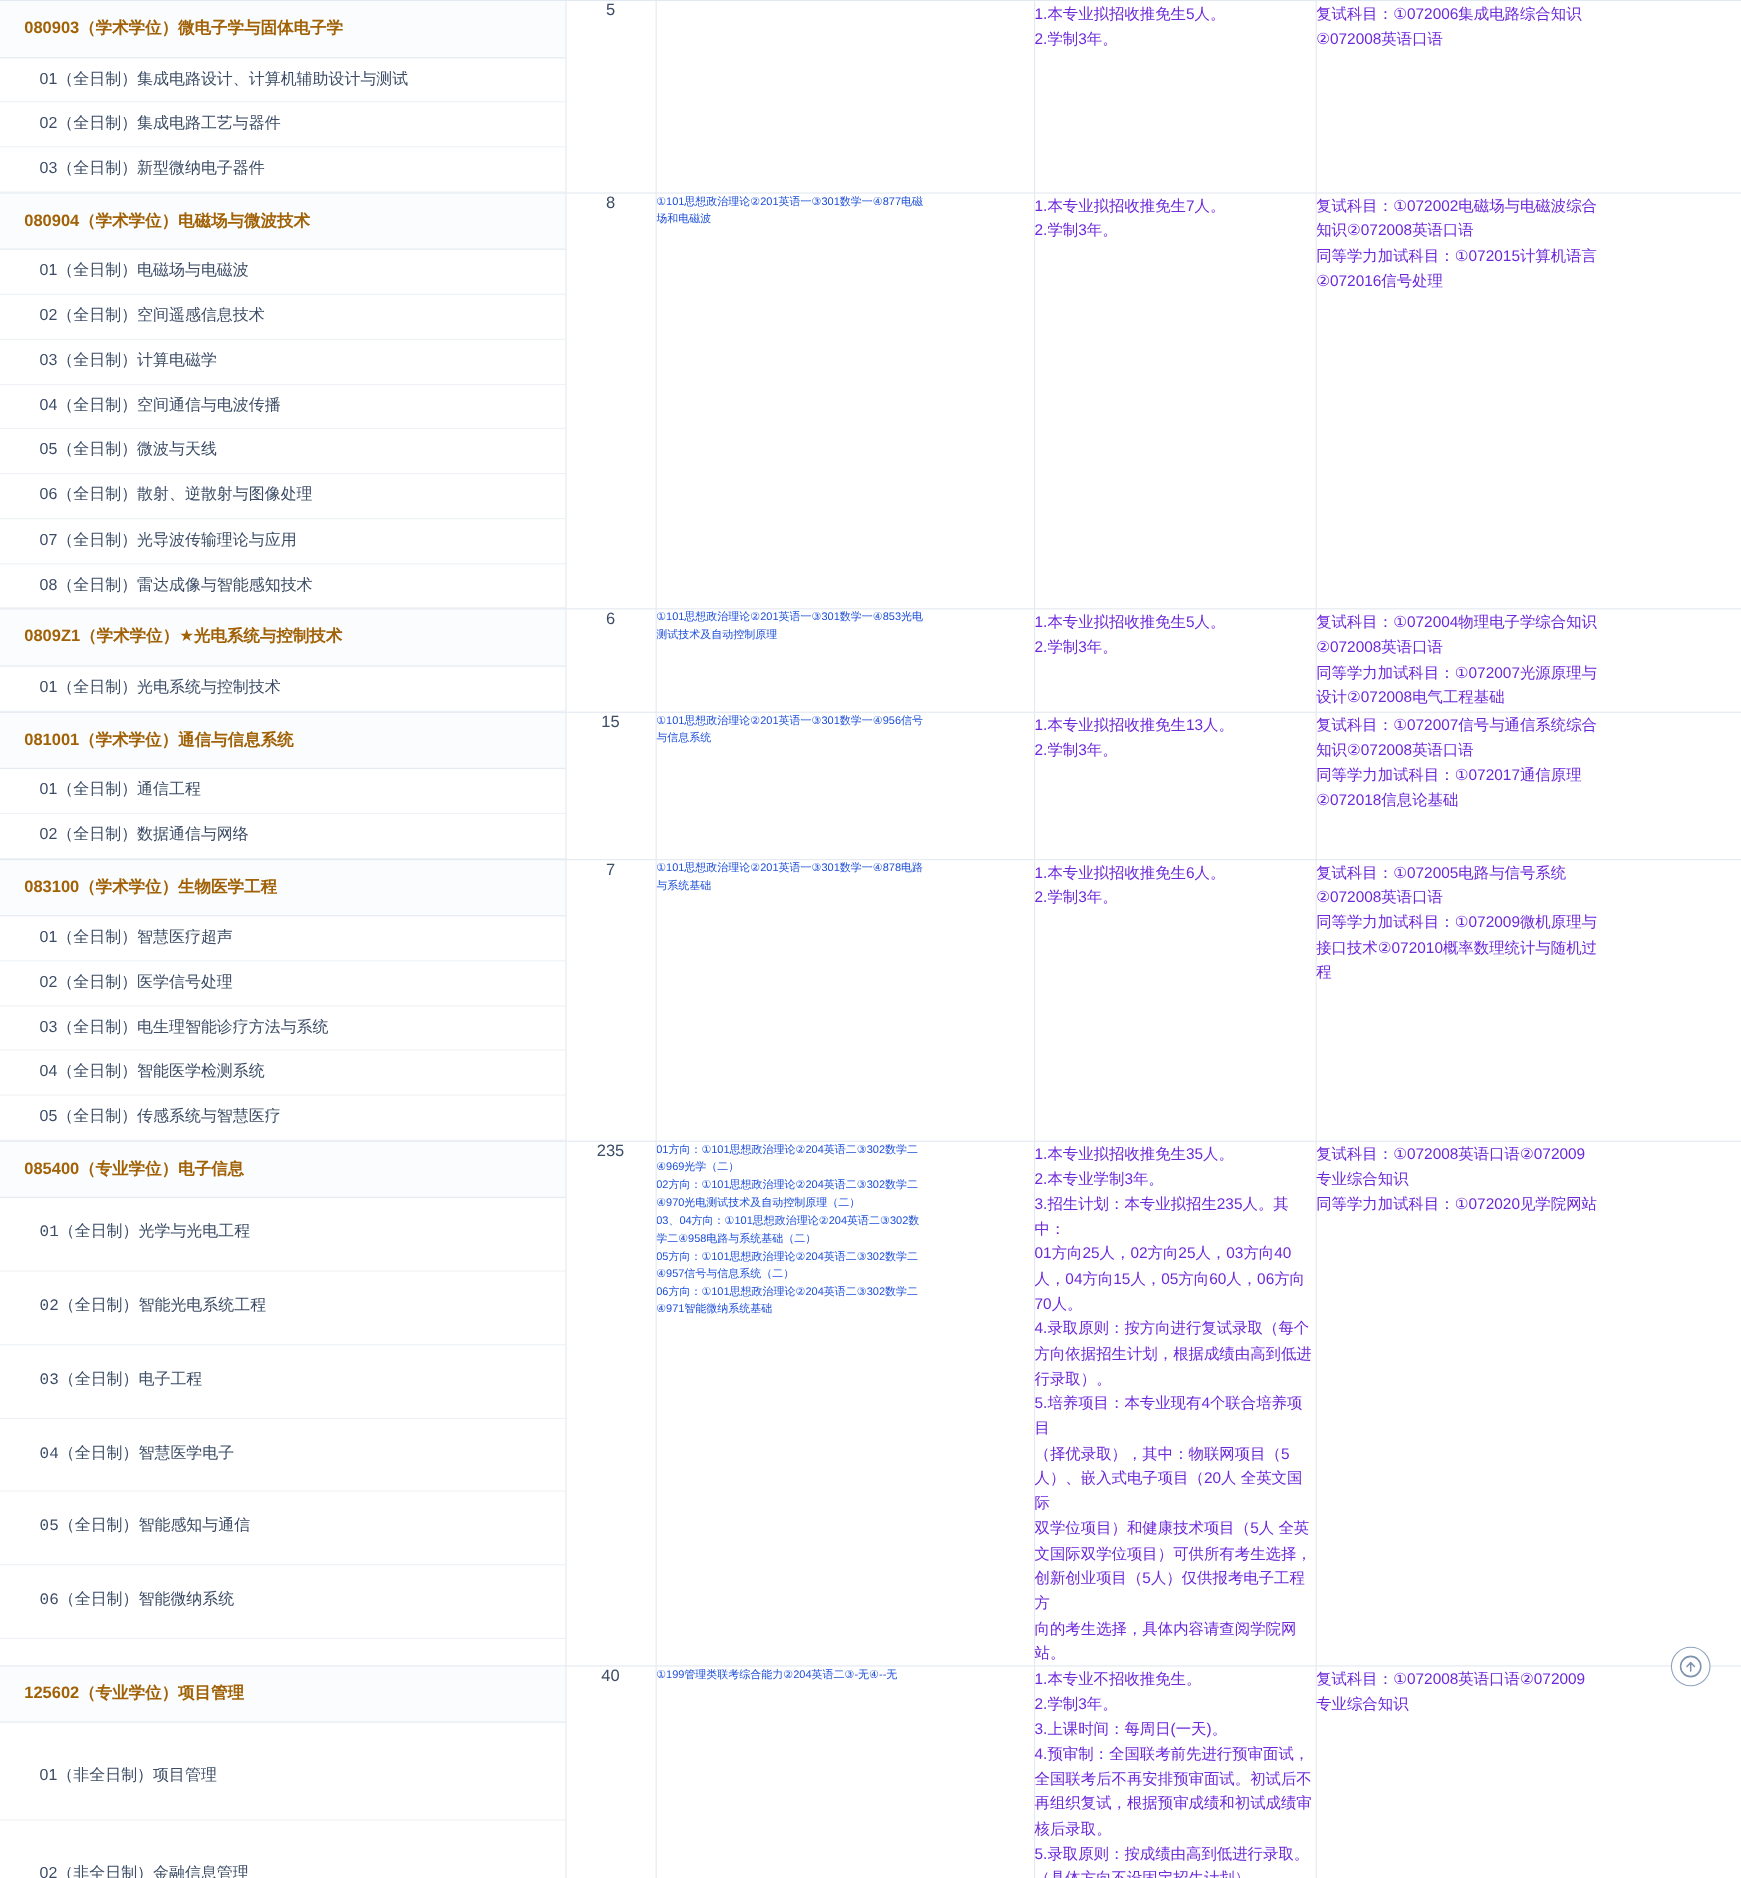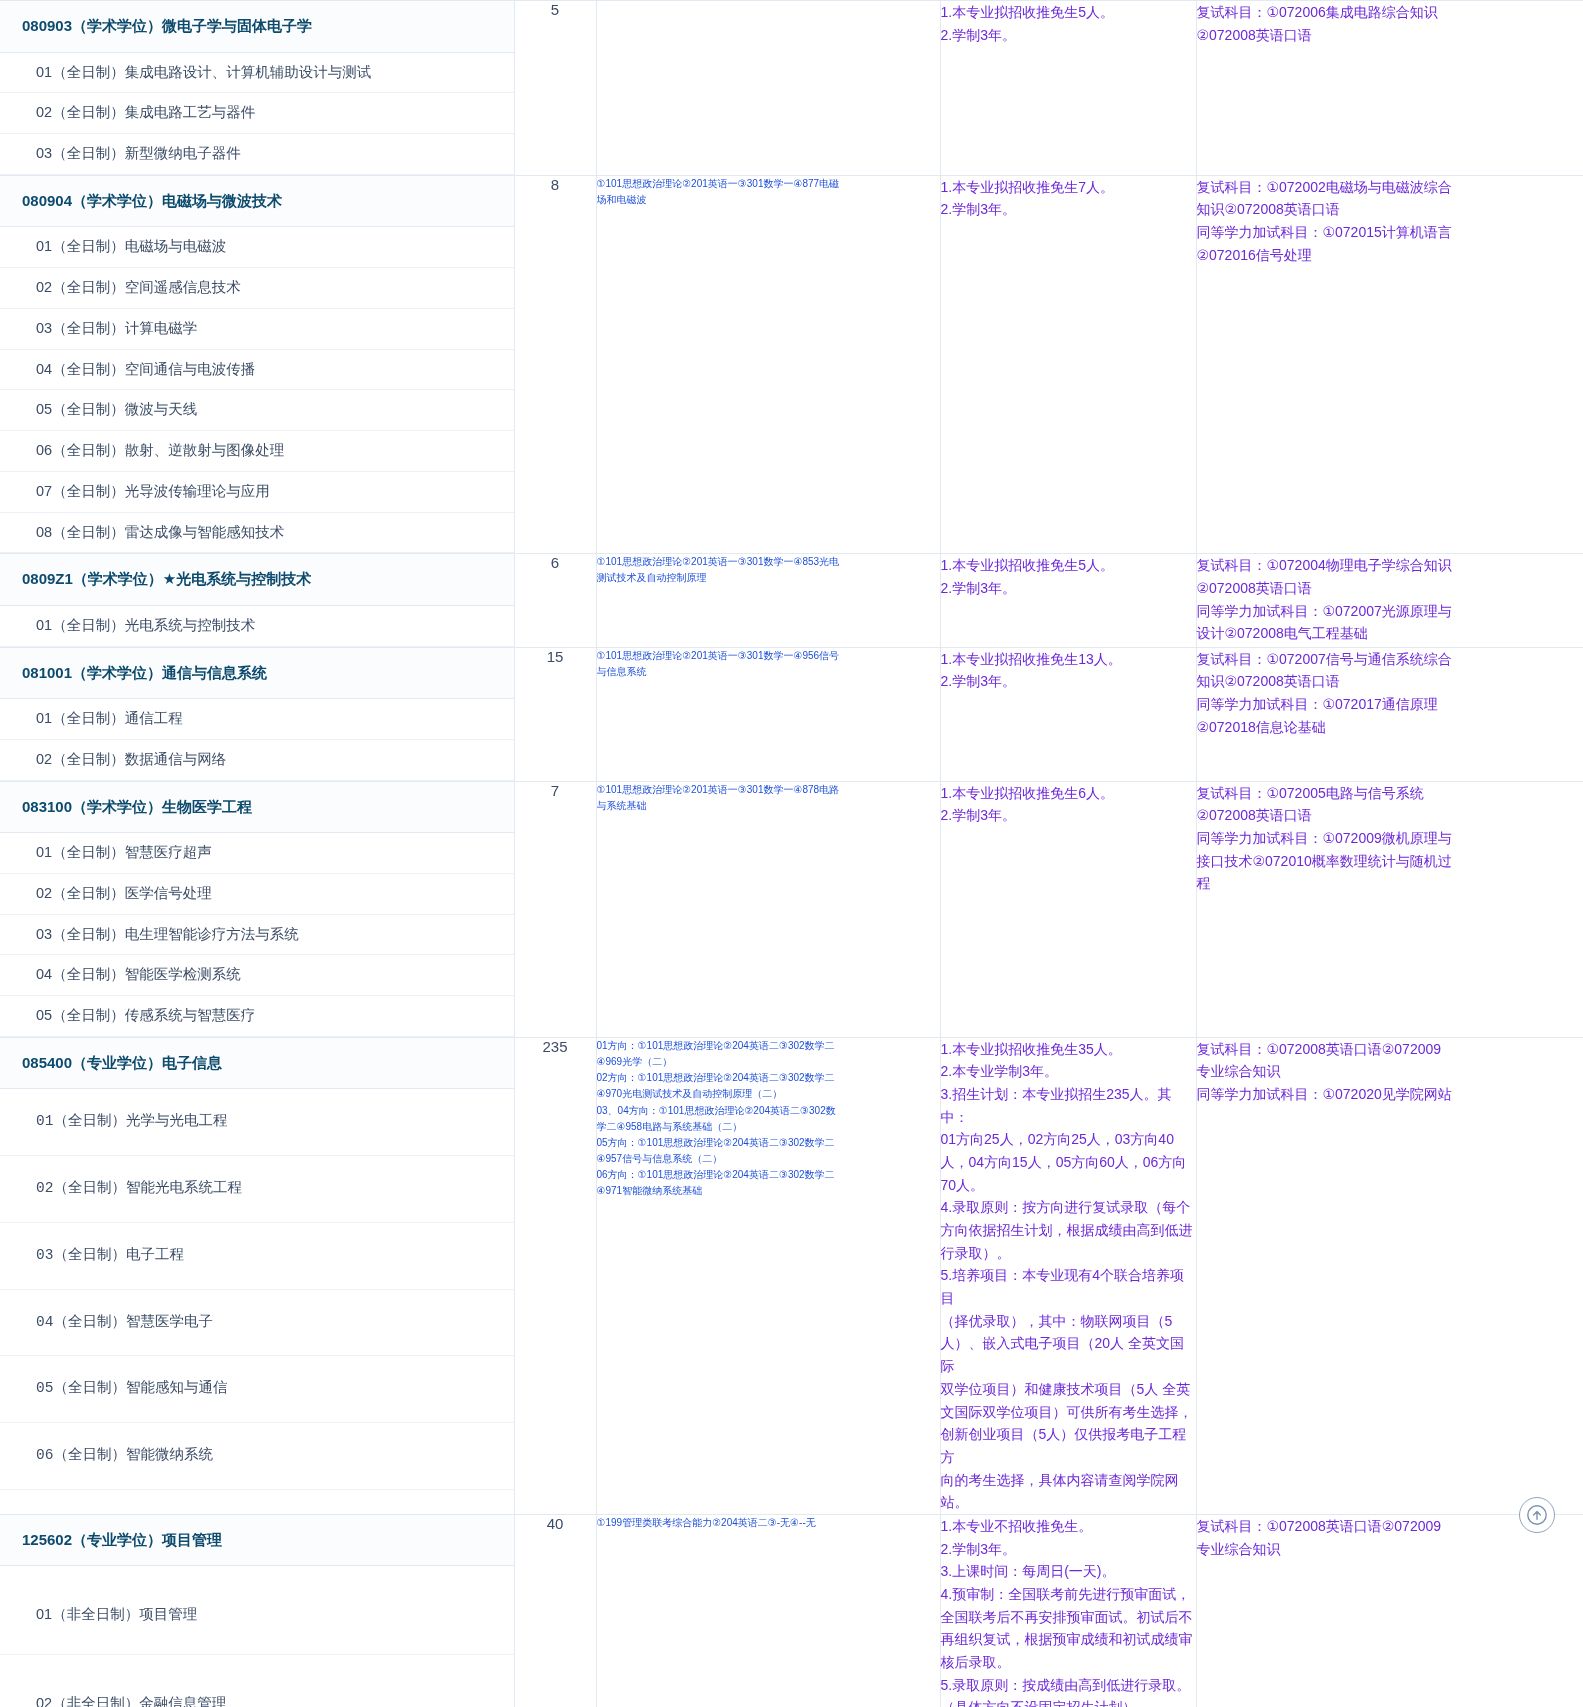--- a/index.html
+++ b/index.html
@@ -31,21 +31,21 @@
   .major-cell{
     padding:0;
     border-right:1px solid #e3e9f0;
     border-bottom:none;
   }
   .row-major-title{
     border-bottom:1px solid #e3e9f0;
     padding:14px 12px 14px 22px;
     font-weight:bold;
     font-size:15px;
-    color:#0c4a6e;
+    color:#a16207;
     line-height:1.5;
     background:#fbfcfd;
     min-height:22px;
     box-sizing:border-box;
   }
   .row-direction{
     border-bottom:1px solid #eef2f6;
     padding:9px 12px 9px 36px;
     font-size:14.5px;
     color:#3c4c66;

